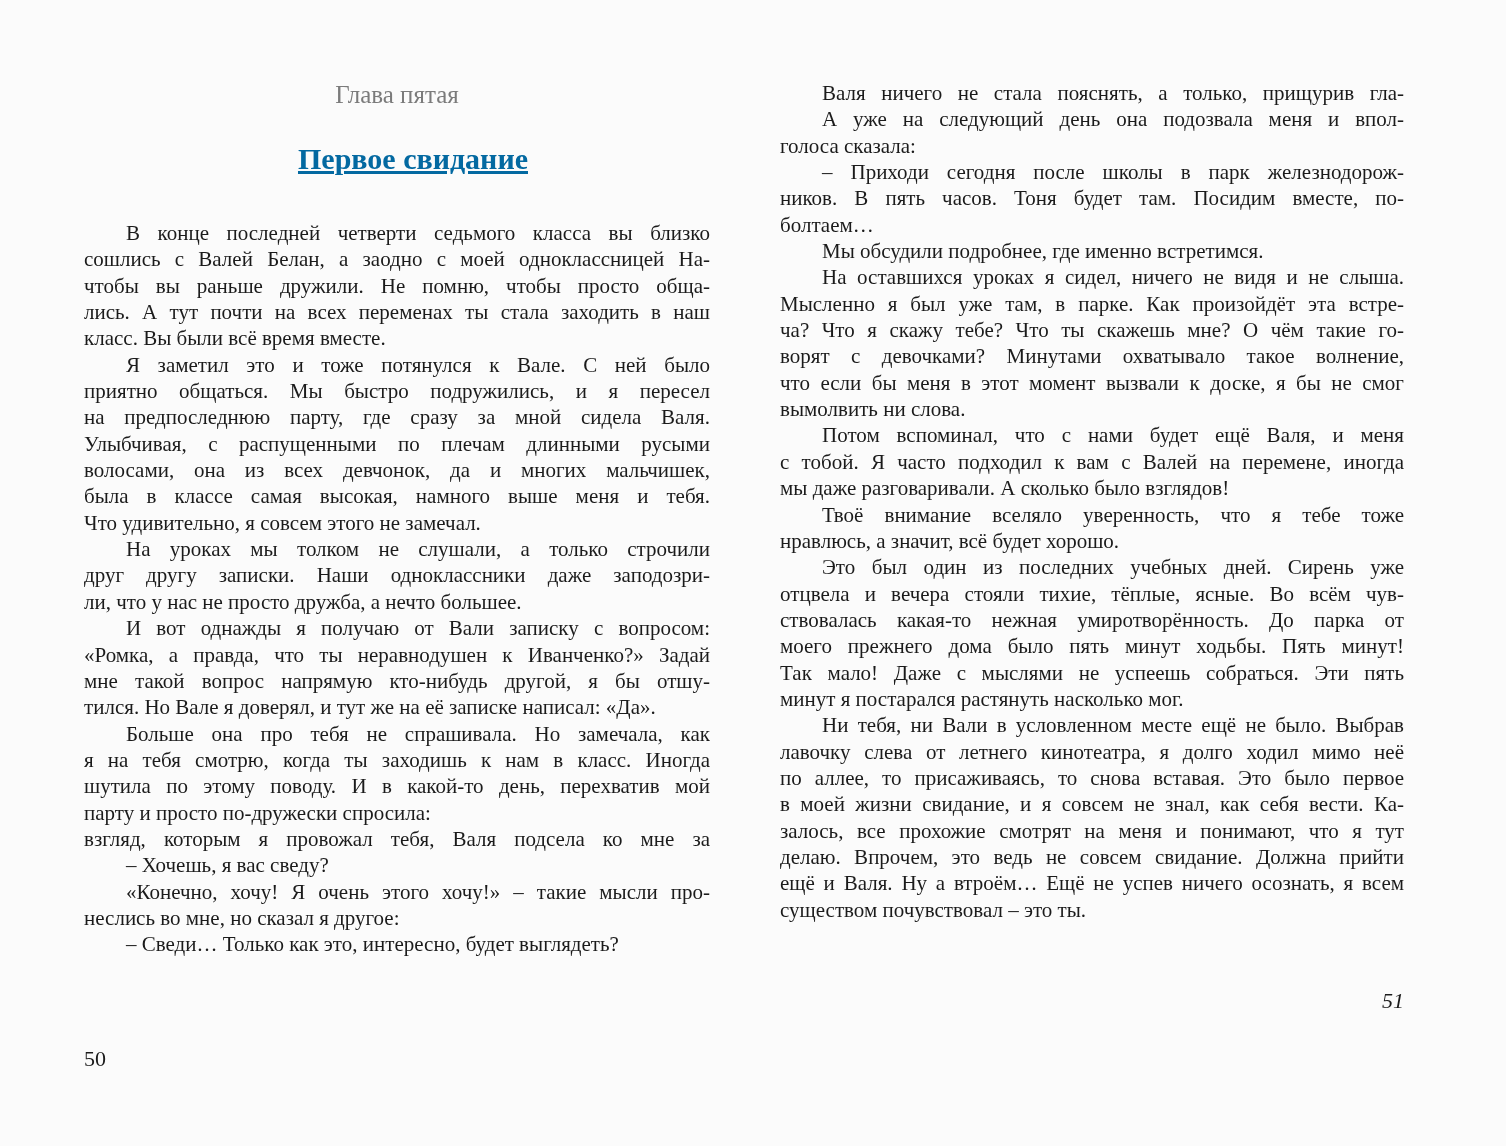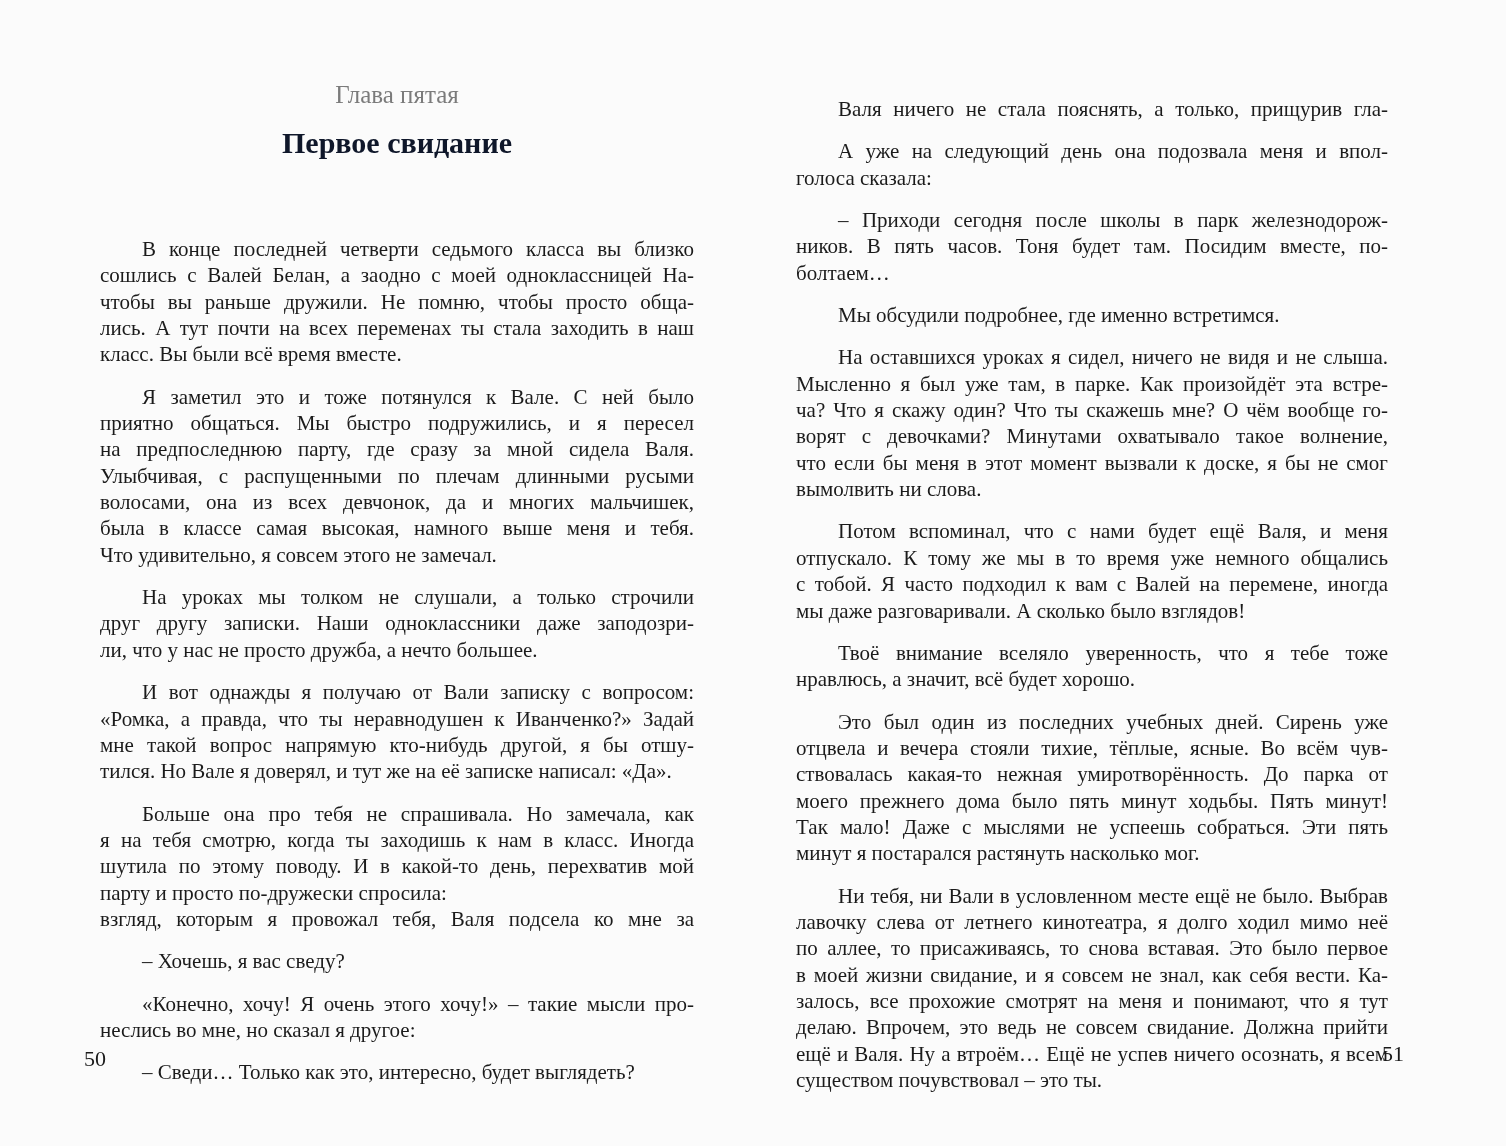--- a/index.html
+++ b/index.html
@@ -24,49 +24,50 @@
     font-weight: normal;
     font-size: 25px;
     line-height: 30px;
     color: var(--label-color, #7b7b7b);
   }
   .chapter-title {
     position: absolute;
     left: 84px;
     top: 124px;
     width: 626px;
-    margin: 0;
+    margin: 16px;
     text-align: center;
     font-weight: bold;
     font-size: 30px;
     line-height: 38px;
-    color: #0f172a;
+    color: #0369a1;
+    text-decoration: underline;
   }
   .body-text {
     position: absolute;
     font-size: 21px;
   }
   #left-body  { left: 84px;  top: 220px; width: 626px; }
   #right-body { left: 780px; top: 80px;  width: 624px; }
-  .para { margin: 16px; }
+  .para { margin: 0; }
   .line {
     text-align: justify;
     text-align-last: justify;
     line-height: 26.35px;
     white-space: normal;
   }
   .line.last  { text-align-last: left; }
   .line.first { text-indent: 42px; }
   .page-number {
     position: absolute;
     font-size: 22px;
     line-height: 26px;
   }
   #pn-left  { left: 84px;  top: 1046px; }
-  #pn-right { left: 780px; top: 1041px; width: 624px; text-align: right; }
+  #pn-right { left: 780px; top: 988px; width: 624px; text-align: right; font-style: italic; }
 </style>
 </head>
 <body>
 
 <div class="canvas">
 
   <div class="chapter-label">Глава пятая</div>
 
   <h1 class="chapter-title">Первое свидание</h1>
 
@@ -131,28 +132,27 @@
         <div class="line first">– Приходи сегодня после школы в парк железнодорож-</div>
         <div class="line">ников. В пять часов. Тоня будет там. Посидим вместе, по-</div>
         <div class="line last">болтаем…</div>
       </div>
       <div class="para">
         <div class="line first last">Мы обсудили подробнее, где именно встретимся.</div>
       </div>
       <div class="para">
         <div class="line first">На оставшихся уроках я сидел, ничего не видя и не слыша.</div>
         <div class="line">Мысленно я был уже там, в парке. Как произойдёт эта встре-</div>
-        <div class="line">ча? Что я скажу один? Что ты скажешь мне? О чём вообще го-</div>
+        <div class="line">ча? Что я скажу тебе? Что ты скажешь мне? О чём такие го-</div>
         <div class="line">ворят с девочками? Минутами охватывало такое волнение,</div>
         <div class="line">что если бы меня в этот момент вызвали к доске, я бы не смог</div>
         <div class="line last">вымолвить ни слова.</div>
       </div>
       <div class="para">
         <div class="line first">Потом вспоминал, что с нами будет ещё Валя, и меня</div>
-        <div class="line">отпускало. К тому же мы в то время уже немного общались</div>
         <div class="line">с тобой. Я часто подходил к вам с Валей на перемене, иногда</div>
         <div class="line last">мы даже разговаривали. А сколько было взглядов!</div>
       </div>
       <div class="para">
         <div class="line first">Твоё внимание вселяло уверенность, что я тебе тоже</div>
         <div class="line last">нравлюсь, а значит, всё будет хорошо.</div>
       </div>
       <div class="para">
         <div class="line first">Это был один из последних учебных дней. Сирень уже</div>
         <div class="line">отцвела и вечера стояли тихие, тёплые, ясные. Во всём чув-</div>

